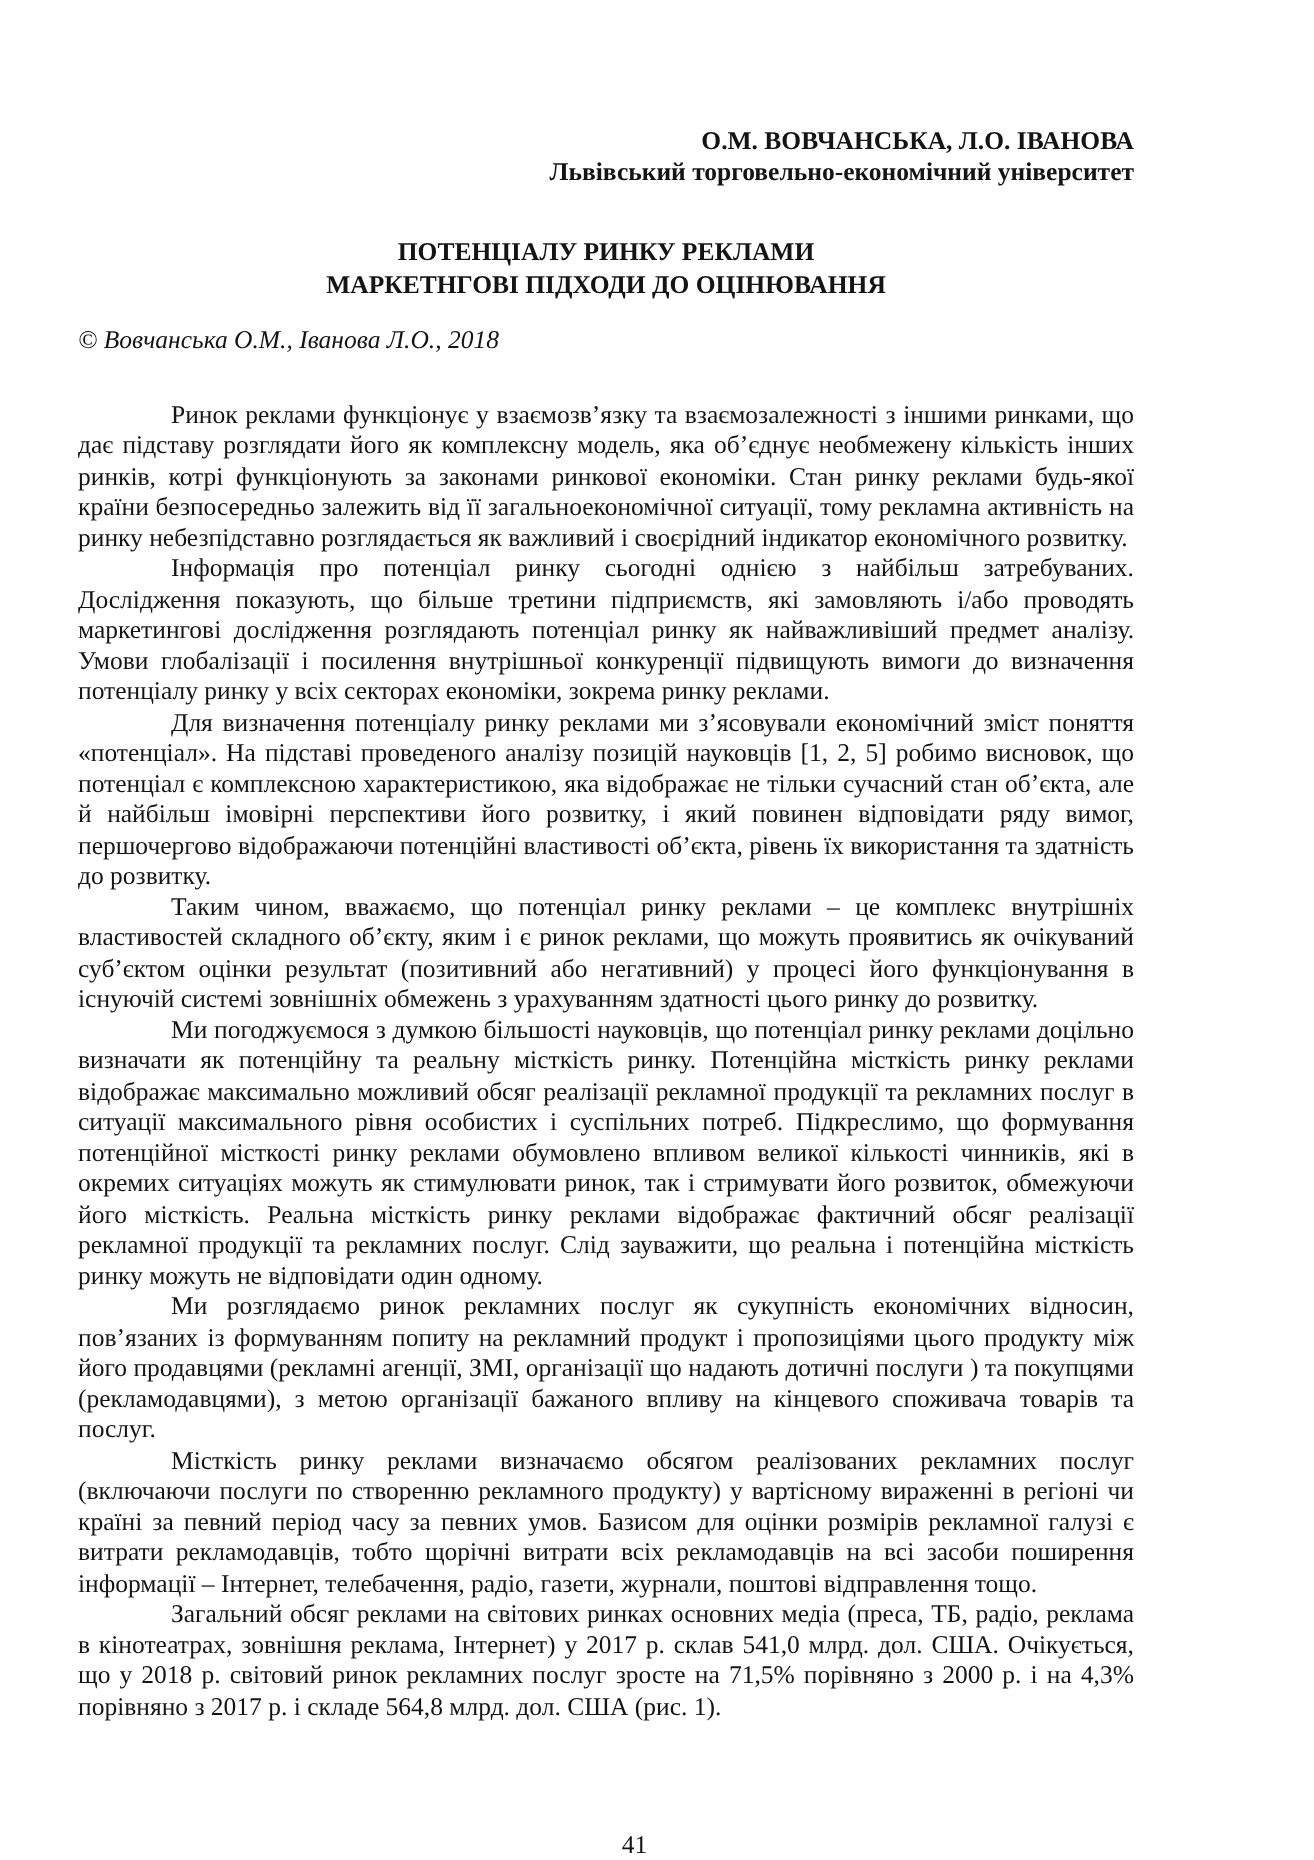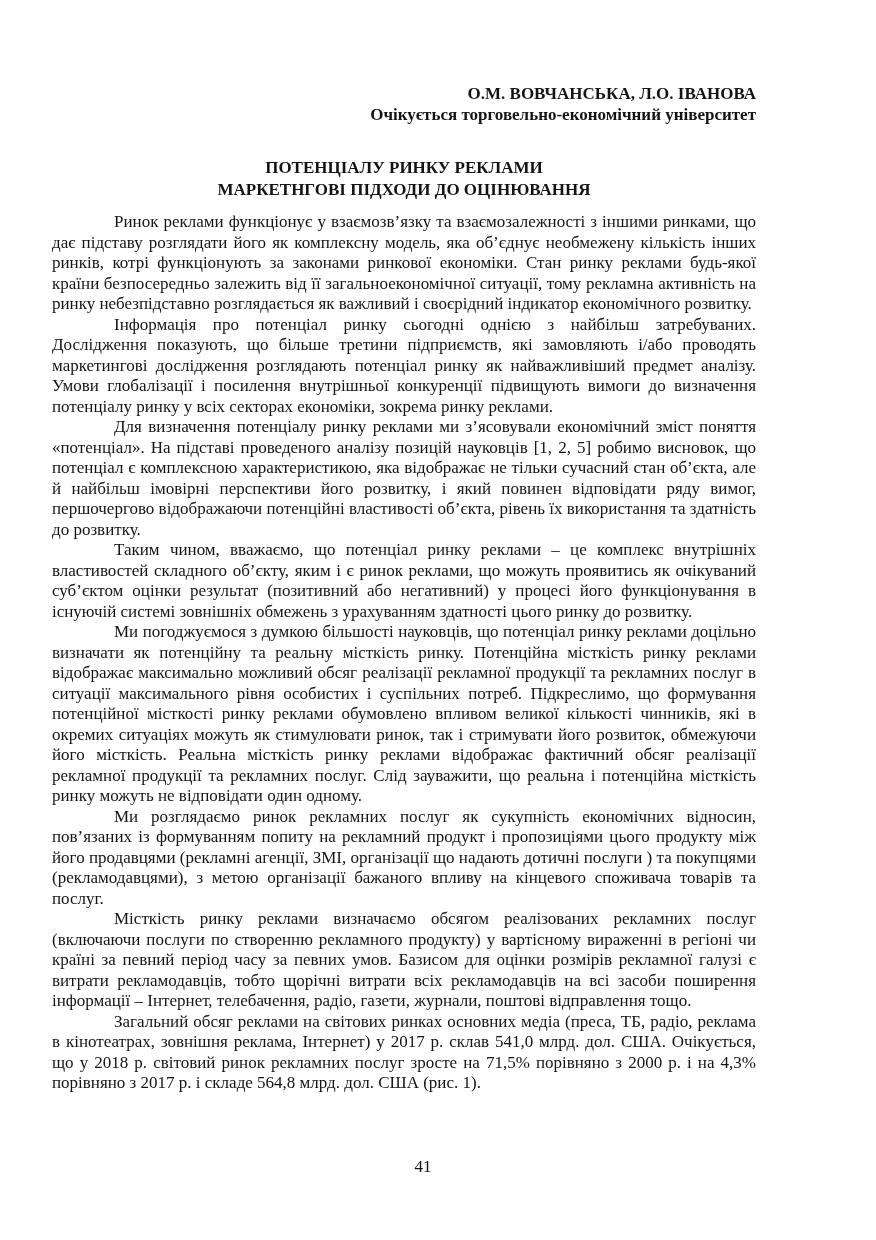--- a/index.html
+++ b/index.html
@@ -36,50 +36,51 @@
   }
   .title .title-line {
     display: block;
   }
   .copyright {
     margin-top: 17px;
     font-style: italic;
     text-align: left;
   }
   .body {
-    margin-top: 12px;
+    margin-top: 29px;
   }
   .body p {
     margin: 0;
     text-indent: 62px;
     text-align: justify;
   }
   .page-number {
     position: absolute;
-    top: 1157px;
+    top: 1220px;
     left: 0;
     width: 846px;
     text-align: center;
   }
 </style>
 </head>
 <body>
 
 <div class="page">
 
   <div class="byline">
     <div class="authors">О.М. ВОВЧАНСЬКА, Л.О. ІВАНОВА</div>
-    <div class="affil-bold">Очікується торговельно-економічний університет</div>
+    <div class="affil-bold">Львівський торговельно-економічний університет</div>
   </div>
 
   <h1 class="title">
     <span class="title-line">ПОТЕНЦІАЛУ РИНКУ РЕКЛАМИ</span>
     <span class="title-line">МАРКЕТНГОВІ ПІДХОДИ ДО ОЦІНЮВАННЯ</span>
   </h1>
 
+  <div class="copyright">© Вовчанська О.М., Іванова Л.О., 2018</div>
 
   <div class="body">
     <p>Ринок реклами функціонує у взаємозв’язку та взаємозалежності з іншими ринками, що дає підставу розглядати його як комплексну модель, яка об’єднує необмежену кількість інших ринків, котрі функціонують за законами ринкової економіки. Стан ринку реклами будь-якої країни безпосередньо залежить від її загальноекономічної ситуації, тому рекламна активність на ринку небезпідставно розглядається як важливий і своєрідний індикатор економічного розвитку.</p>
     <p>Інформація про потенціал ринку сьогодні однією з найбільш затребуваних. Дослідження показують, що більше третини підприємств, які замовляють і/або проводять маркетингові дослідження розглядають потенціал ринку як найважливіший предмет аналізу. Умови глобалізації і посилення внутрішньої конкуренції підвищують вимоги до визначення потенціалу ринку у всіх секторах економіки, зокрема ринку реклами.</p>
     <p>Для визначення потенціалу ринку реклами ми з’ясовували економічний зміст поняття «потенціал». На підставі проведеного аналізу позицій науковців [1, 2, 5] робимо висновок, що потенціал є комплексною характеристикою, яка відображає не тільки сучасний стан об’єкта, але й найбільш імовірні перспективи його розвитку, і який повинен відповідати ряду вимог,  першочергово відображаючи потенційні властивості об’єкта, рівень їх використання  та здатність до розвитку.</p>
     <p>Таким чином, вважаємо, що потенціал ринку реклами – це комплекс внутрішніх властивостей складного об’єкту, яким і є ринок реклами, що можуть проявитись як очікуваний суб’єктом оцінки результат (позитивний або негативний) у процесі його функціонування в існуючій системі зовнішніх обмежень з урахуванням здатності цього ринку до розвитку.</p>
     <p>Ми погоджуємося з думкою більшості  науковців, що потенціал ринку реклами доцільно визначати як потенційну та реальну місткість ринку. Потенційна місткість ринку реклами відображає максимально можливий обсяг реалізації рекламної продукції та рекламних послуг в ситуації максимального рівня особистих і суспільних потреб. Підкреслимо, що формування потенційної місткості ринку реклами обумовлено впливом великої кількості чинників, які в окремих ситуаціях можуть як стимулювати ринок, так і стримувати його розвиток, обмежуючи його місткість. Реальна місткість ринку реклами відображає фактичний обсяг реалізації рекламної продукції та рекламних послуг. Слід зауважити, що реальна і потенційна місткість ринку можуть не відповідати один одному.</p>
     <p>Ми розглядаємо ринок рекламних послуг як сукупність економічних відносин, пов’язаних із формуванням попиту на рекламний продукт і пропозиціями цього продукту між його продавцями (рекламні агенції, ЗМІ, організації що надають дотичні послуги ) та покупцями (рекламодавцями), з метою організації бажаного впливу на кінцевого споживача товарів та послуг.</p>
     <p>Місткість ринку реклами визначаємо обсягом реалізованих рекламних послуг (включаючи послуги по створенню рекламного продукту) у вартісному вираженні в регіоні чи країні за певний період часу за певних умов. Базисом для оцінки розмірів рекламної галузі є витрати рекламодавців, тобто щорічні витрати всіх рекламодавців на всі засоби поширення інформації – Інтернет, телебачення, радіо, газети, журнали, поштові відправлення тощо.</p>
     <p>Загальний обсяг реклами на світових ринках основних медіа (преса, ТБ, радіо, реклама в кінотеатрах, зовнішня реклама, Інтернет) у 2017 р. склав 541,0 млрд. дол. США. Очікується, що у 2018 р. світовий ринок рекламних послуг зросте на 71,5% порівняно з 2000 р. і на 4,3% порівняно з 2017 р. і складе 564,8 млрд. дол. США (рис. 1).</p>

